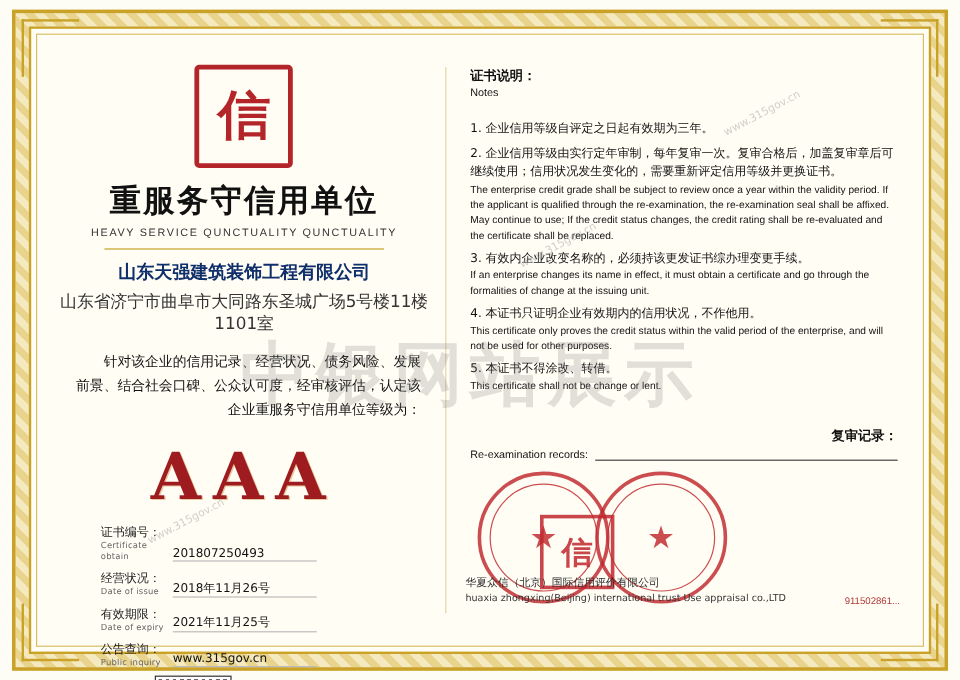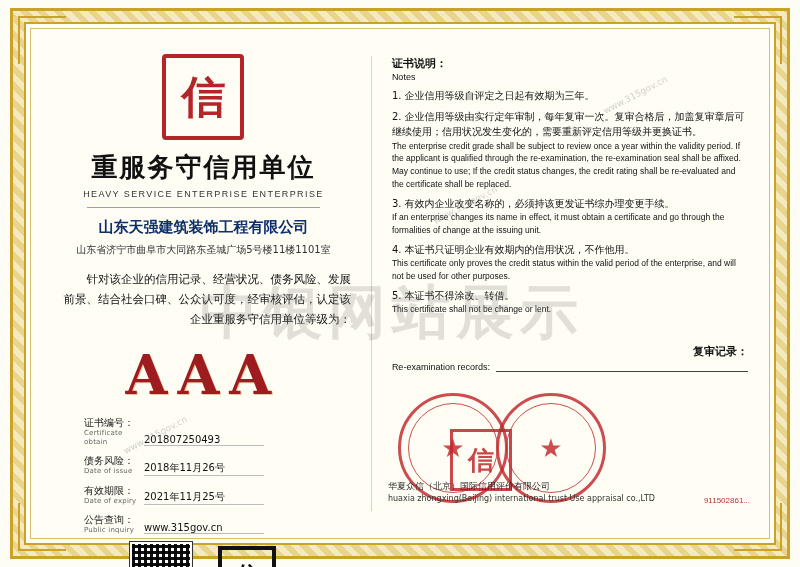--- a/index.html
+++ b/index.html
@@ -85,21 +85,21 @@
   }
   .rule{
     width:76%;height:1px;background:#c9a227;margin:6px auto 10px auto;
   }
   .company{
     font-size:15px;font-weight:bold;color:#0f2f6b;
     margin:4px 0 6px 0;
     font-family:"DejaVu Sans","Liberation Sans",sans-serif;
   }
   .address{
-    font-size:10px;color:#333;margin-bottom:12px;
+    font-size:14px;color:#333;margin-bottom:12px;
     font-family:"DejaVu Sans","Liberation Sans",sans-serif;
   }
   .body-text{
     font-size:11.5px;color:#111;line-height:1.75;
     text-align:right;padding:0 6px;
     font-family:"DejaVu Sans","Liberation Sans",sans-serif;
     text-indent:2em;
   }
   .grade{
     font-family:"DejaVu Serif","Liberation Serif",serif;
@@ -145,21 +145,21 @@
     display:flex;align-items:center;justify-content:center;
     font-size:22px;font-weight:bold;color:#111;
     font-family:"DejaVu Serif",serif;
   }
 
   
   .notes-head{
     font-size:11px;font-weight:bold;color:#111;margin-bottom:1px;
     font-family:"DejaVu Sans","Liberation Sans",sans-serif;
   }
-  .notes-head-en{font-size:9px;color:#111;margin-bottom:6px;}
+  .notes-head-en{font-size:9px;color:#111;margin-bottom:18px;}
   .note-cn{
     font-size:10px;color:#111;line-height:1.55;margin-top:5px;
     font-family:"DejaVu Sans","Liberation Sans",sans-serif;
   }
   .note-en{
     font-size:8.5px;color:#111;line-height:1.5;
   }
   .review{
     margin-top:28px;
     text-align:right;
@@ -235,38 +235,38 @@
   <div class="corner tl"></div>
   <div class="corner tr"></div>
   <div class="corner bl"></div>
   <div class="corner br"></div>
 
   <div class="content">
 
     <div class="col-left">
       <div class="seal-logo">信</div>
       <div class="title-cn">重服务守信用单位</div>
-      <div class="title-en">HEAVY SERVICE ENTERPRISE ENTERPRISE</div>
+      <div class="title-en">HEAVY SERVICE QUNCTUALITY QUNCTUALITY</div>
       <div class="rule"></div>
       <div class="company">山东天强建筑装饰工程有限公司</div>
       <div class="address">山东省济宁市曲阜市大同路东圣城广场5号楼11楼1101室</div>
       <div class="body-text">针对该企业的信用记录、经营状况、债务风险、发展前景、结合社会口碑、公众认可度，经审核评估，认定该企业重服务守信用单位等级为：</div>
       <div class="grade">AAA</div>
 
       <div class="fields">
         <div class="field-row">
           <div class="field-label">
             <span>证书编号：</span>
             <span class="en">Certificate obtain</span>
           </div>
           <div class="field-value">201807250493</div>
         </div>
         <div class="field-row">
           <div class="field-label">
-            <span>债务风险：</span>
+            <span>经营状况：</span>
             <span class="en">Date of issue</span>
           </div>
           <div class="field-value">2018年11月26号</div>
         </div>
         <div class="field-row">
           <div class="field-label">
             <span>有效期限：</span>
             <span class="en">Date of expiry</span>
           </div>
           <div class="field-value">2021年11月25号</div>

